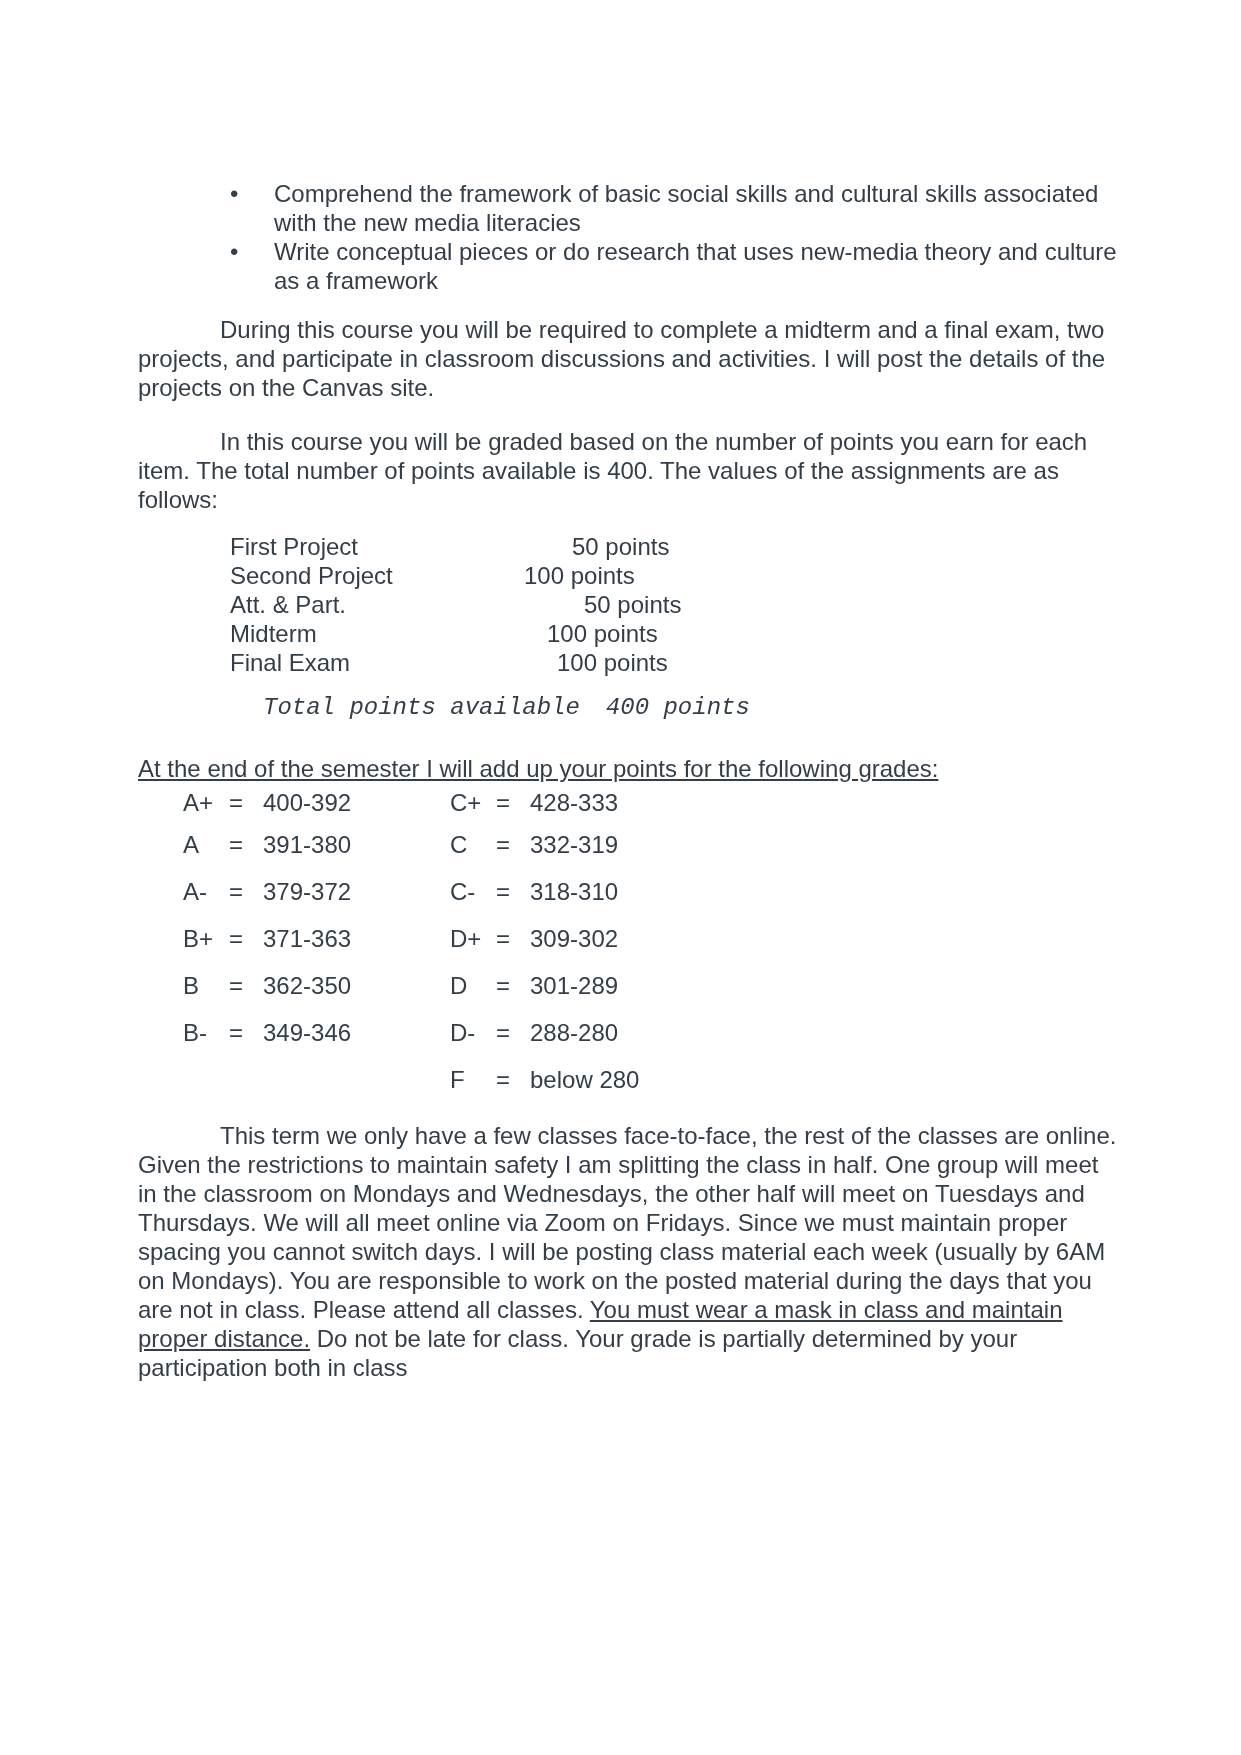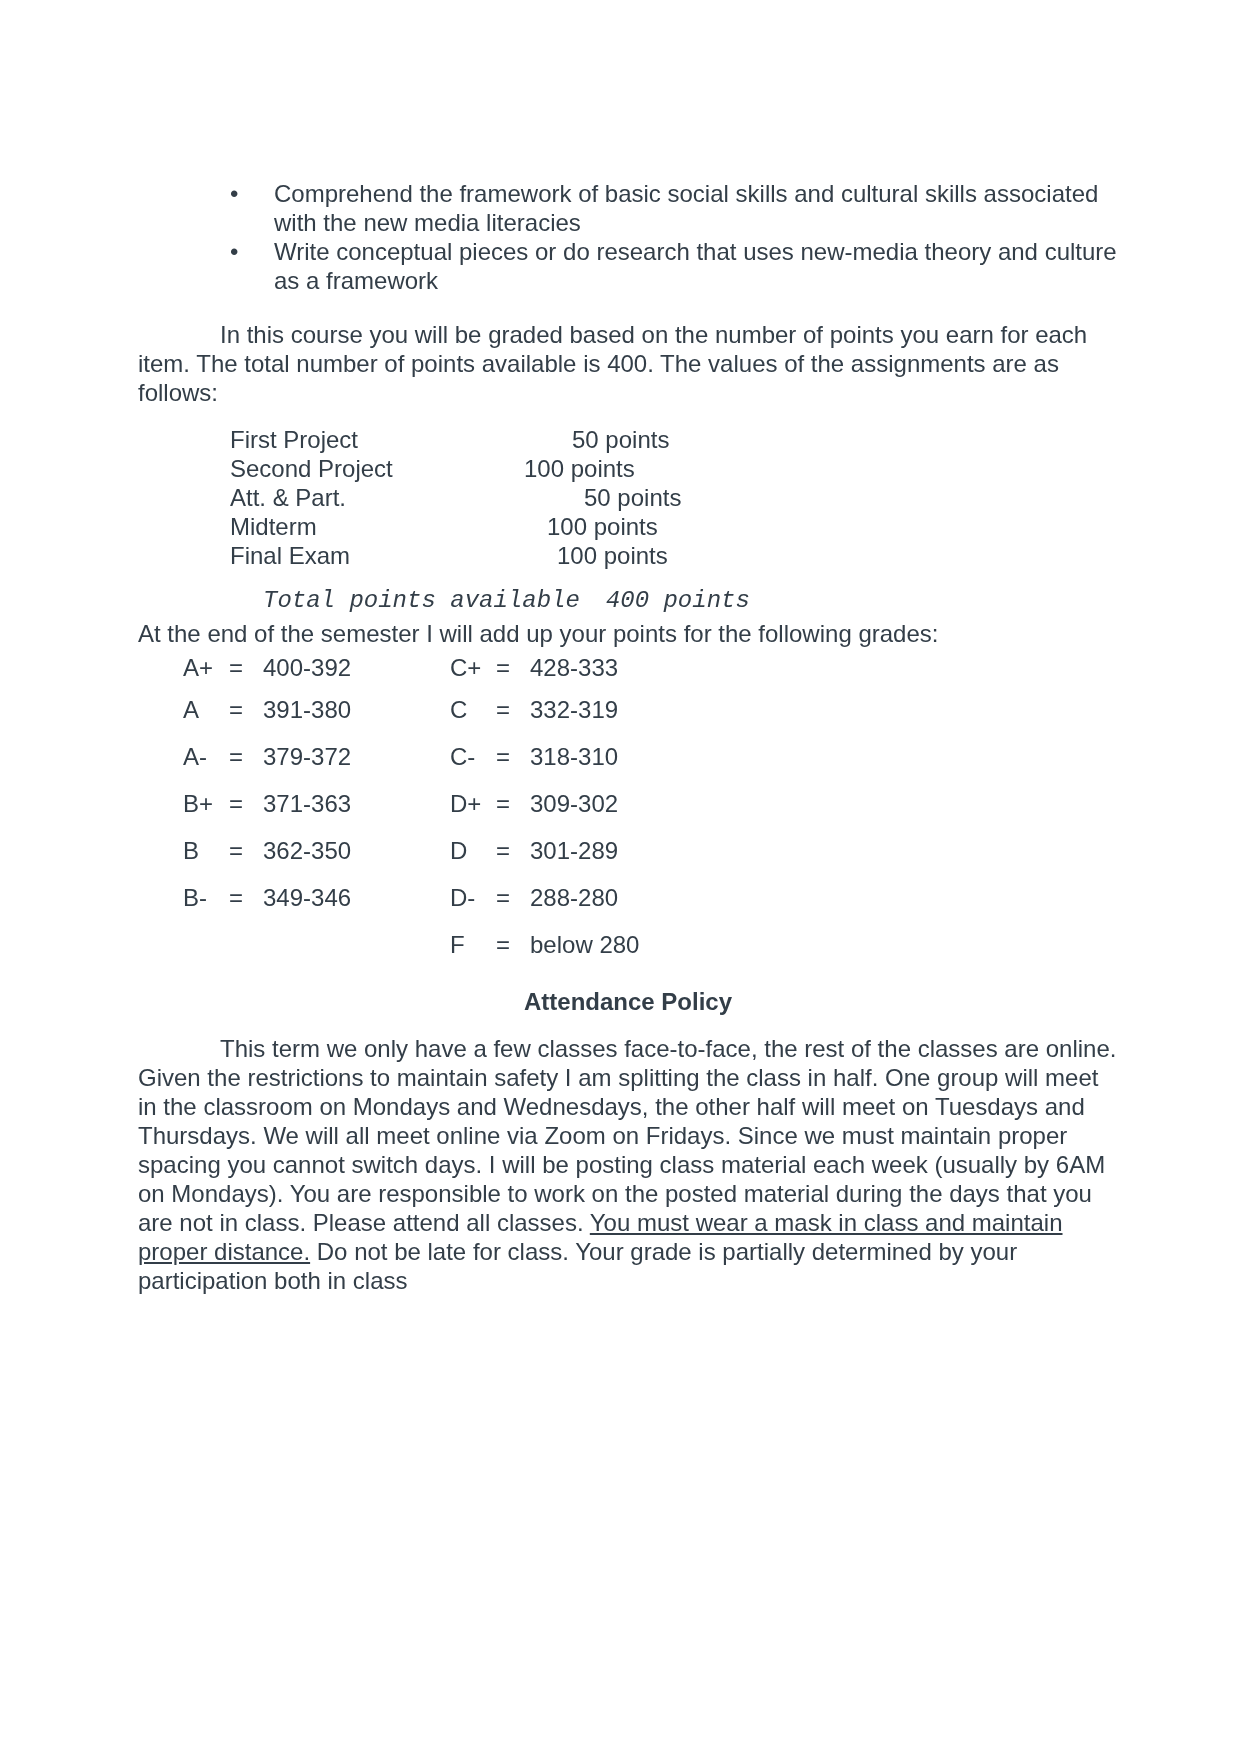--- a/index.html
+++ b/index.html
@@ -48,21 +48,21 @@
   .points-row .assign-label { width: 280px; flex: none; }
   .points-row:nth-child(1) .assign-points { margin-left: 62px; }
   .points-row:nth-child(2) .assign-points { margin-left: 14px; }
   .points-row:nth-child(3) .assign-points { margin-left: 74px; }
   .points-row:nth-child(4) .assign-points { margin-left: 37px; }
   .points-row:nth-child(5) .assign-points { margin-left: 47px; }
 
   .total-line { margin-top: 16px; margin-left: 125px; font-style: italic; font-family: Liberation Mono, monospace; }
   .total-line .total-value { margin-left: 26px; }
 
-  .grades-intro { margin-top: 4px; }
+  .grades-intro { margin-top: 32px; text-decoration: underline; }
 
   
   .grades-table { }
   .grade-row { display: flex; align-items: center; height: 47px; }
   .grade-row.first { height: 38px; }
   .g-left { display: flex; width: 267px; flex: none; margin-left: 45px; }
   .g-right { display: flex; }
   .g-grade { width: 46px; flex: none; }
   .g-eq { width: 34px; flex: none; }
 
@@ -84,20 +84,21 @@
       <span class="bullet-dot">•</span>
       <span>Comprehend the framework of basic social skills and cultural skills associated with the new media literacies</span>
     </li>
     <li class="objective">
       <span class="bullet-dot">•</span>
       <span>Write conceptual pieces or do research that uses new-media theory and culture as a framework</span>
     </li>
   </ul>
 
 
+  <p class="body-para p-course">During this course you will be required to complete a midterm and a final exam, two projects, and participate in classroom discussions and activities. I will post the details of the projects on the Canvas site.</p>
 
 
   <p class="body-para p-grading">In this course you will be graded based on the number of points you earn for each item. The total number of points available is 400. The values of the assignments are as follows:</p>
 
   <div class="points-table">
     <div class="points-row">
       <span class="assign-label">First Project</span>
       <span class="assign-points">50 points</span>
     </div>
     <div class="points-row">
@@ -213,17 +214,16 @@
       <span class="g-right">
         <span class="g-grade">F</span>
         <span class="g-eq">=</span>
         <span class="g-range">below 280</span>
       </span>
     </div>
 
   </div>
 
 
-  <h2 class="section-heading h-attendance">Attendance Policy</h2>
 
   <p class="body-para p-attendance"><span>This term we only have a few classes face-to-face, the rest of the classes are online. Given the restrictions to maintain safety I am splitting the class in half. One group will meet in the classroom on Mondays and Wednesdays, the other half will meet on Tuesdays and Thursdays. We will all meet online via Zoom on Fridays. Since we must maintain proper spacing you cannot switch days. I will be posting class material each week (usually by 6AM on Mondays). You are responsible to work on the posted material during the days that you are not in class. Please attend all classes. </span><span class="underline-phrase">You must wear a mask in class and maintain proper distance.</span><span> Do not be late for class. Your grade is partially determined by your participation both in class</span></p>
 
 </div>
 
 </body></html>

